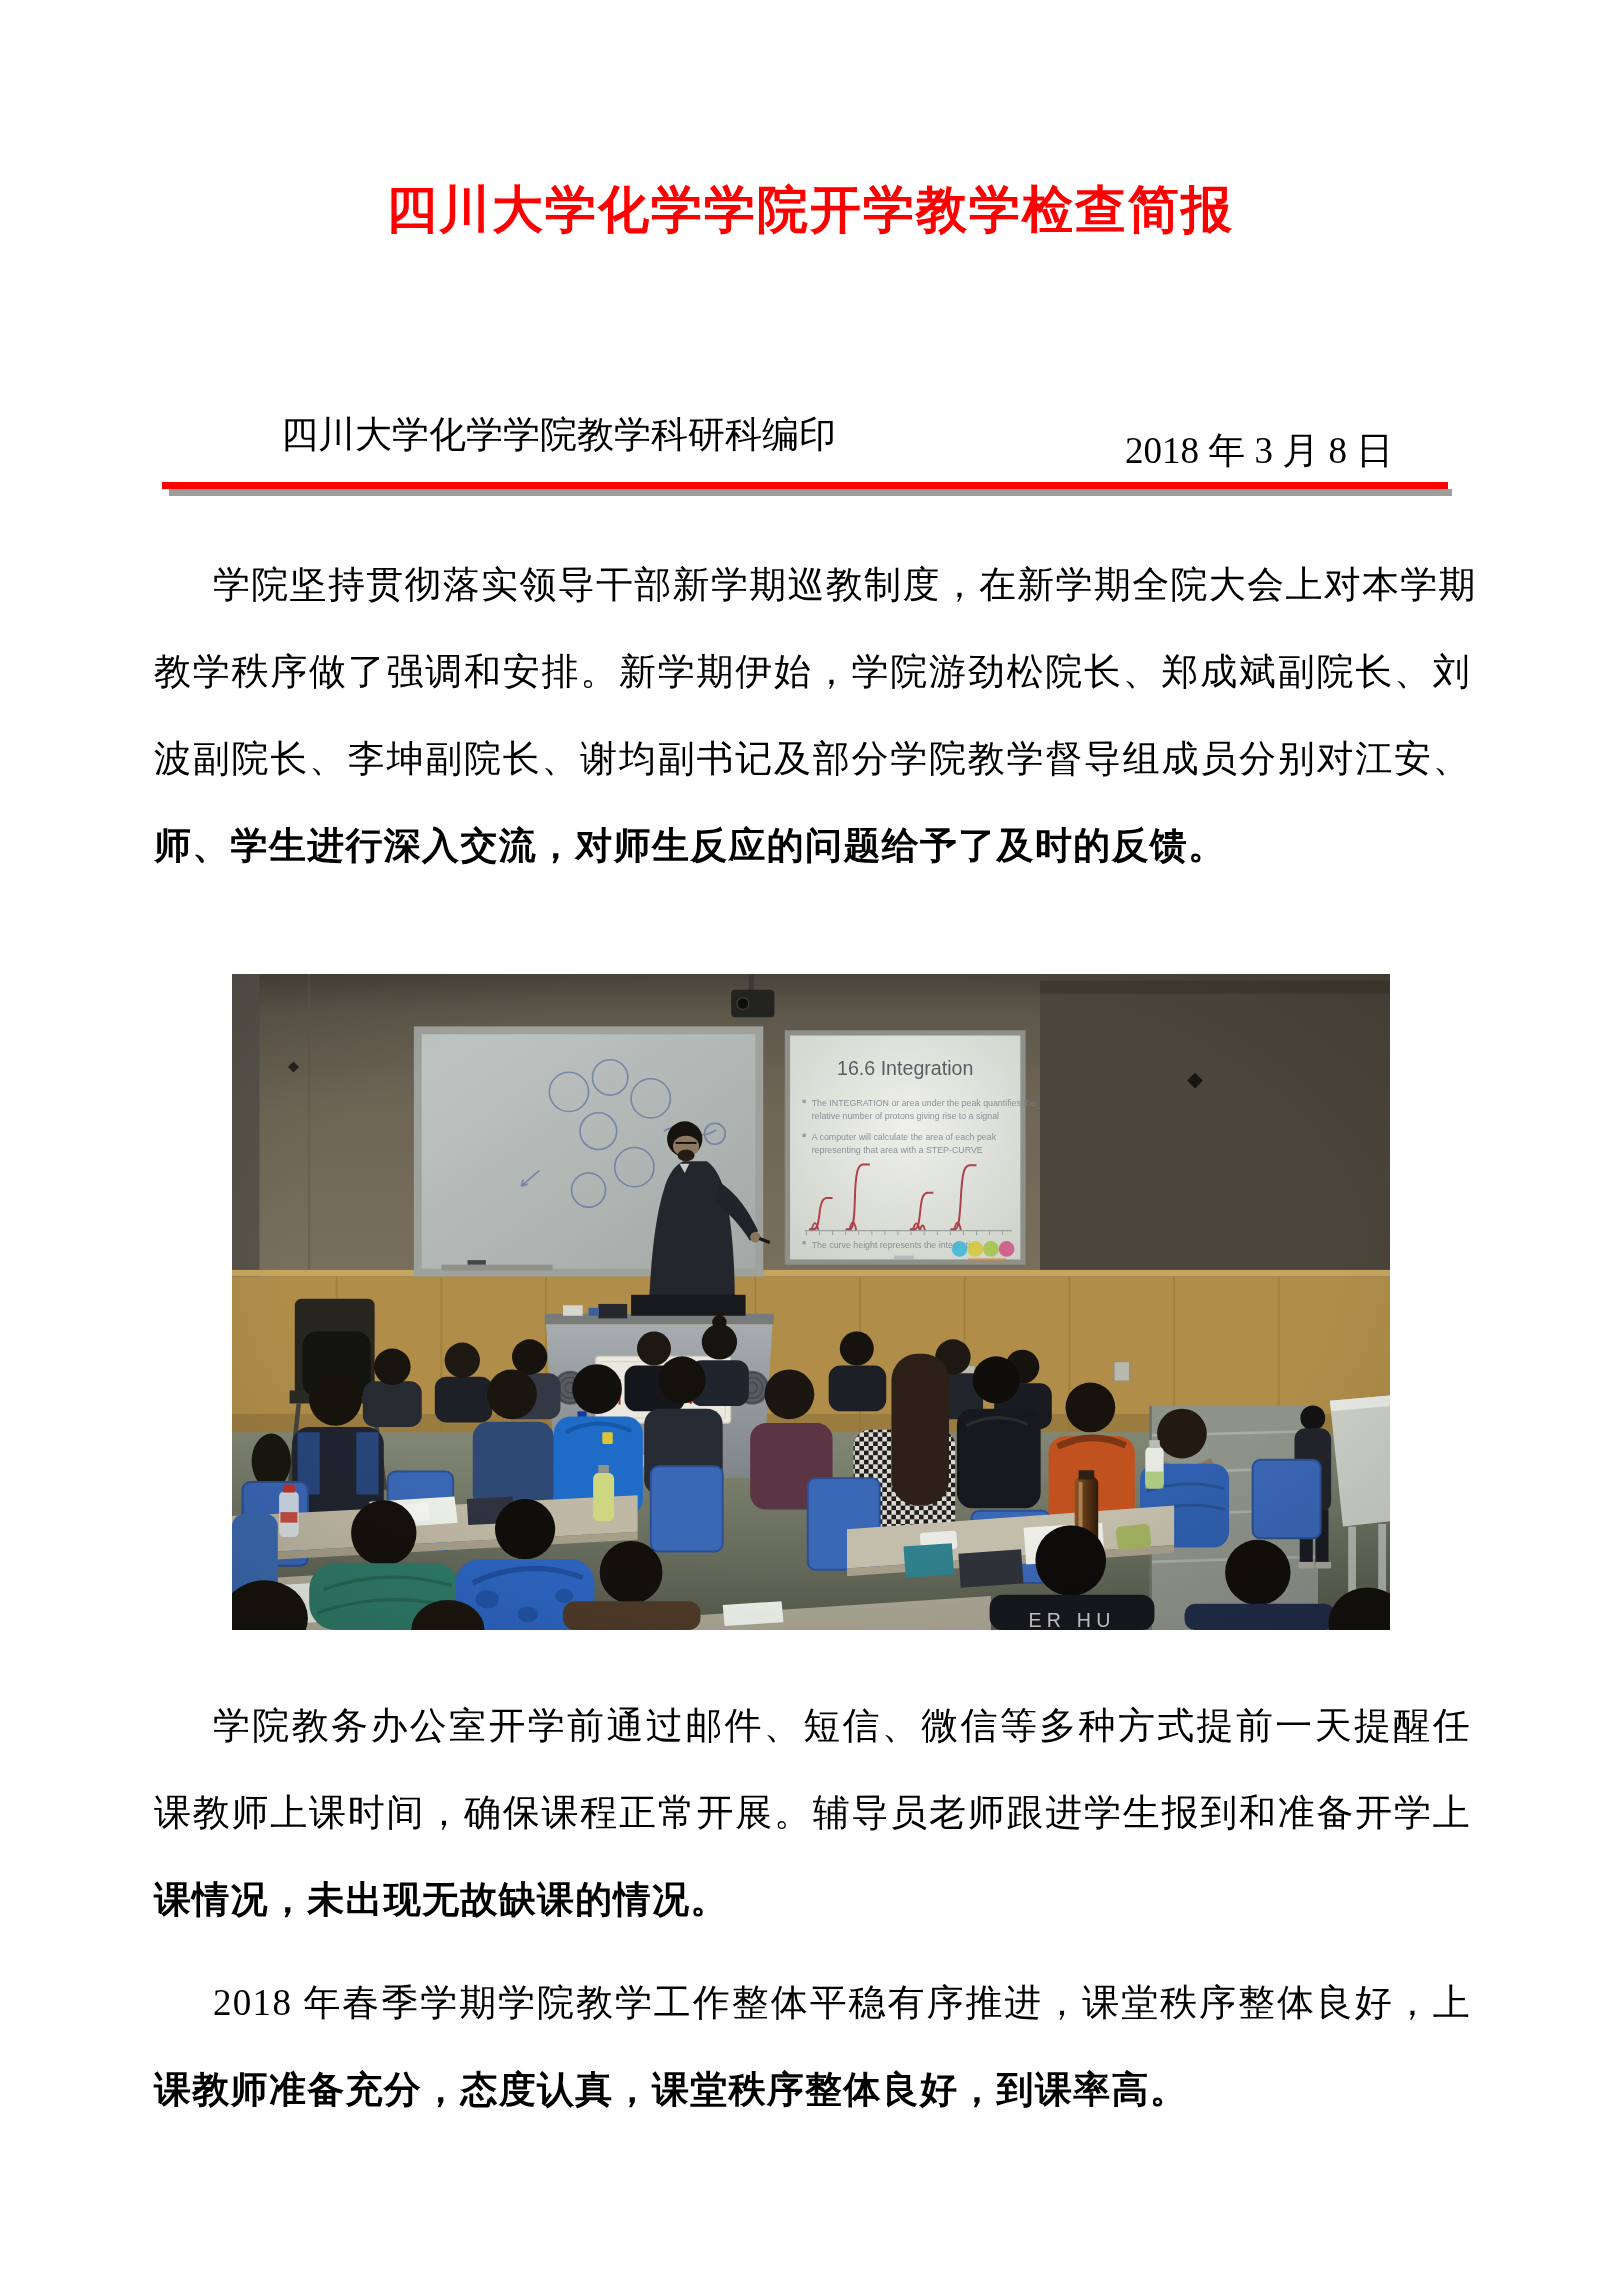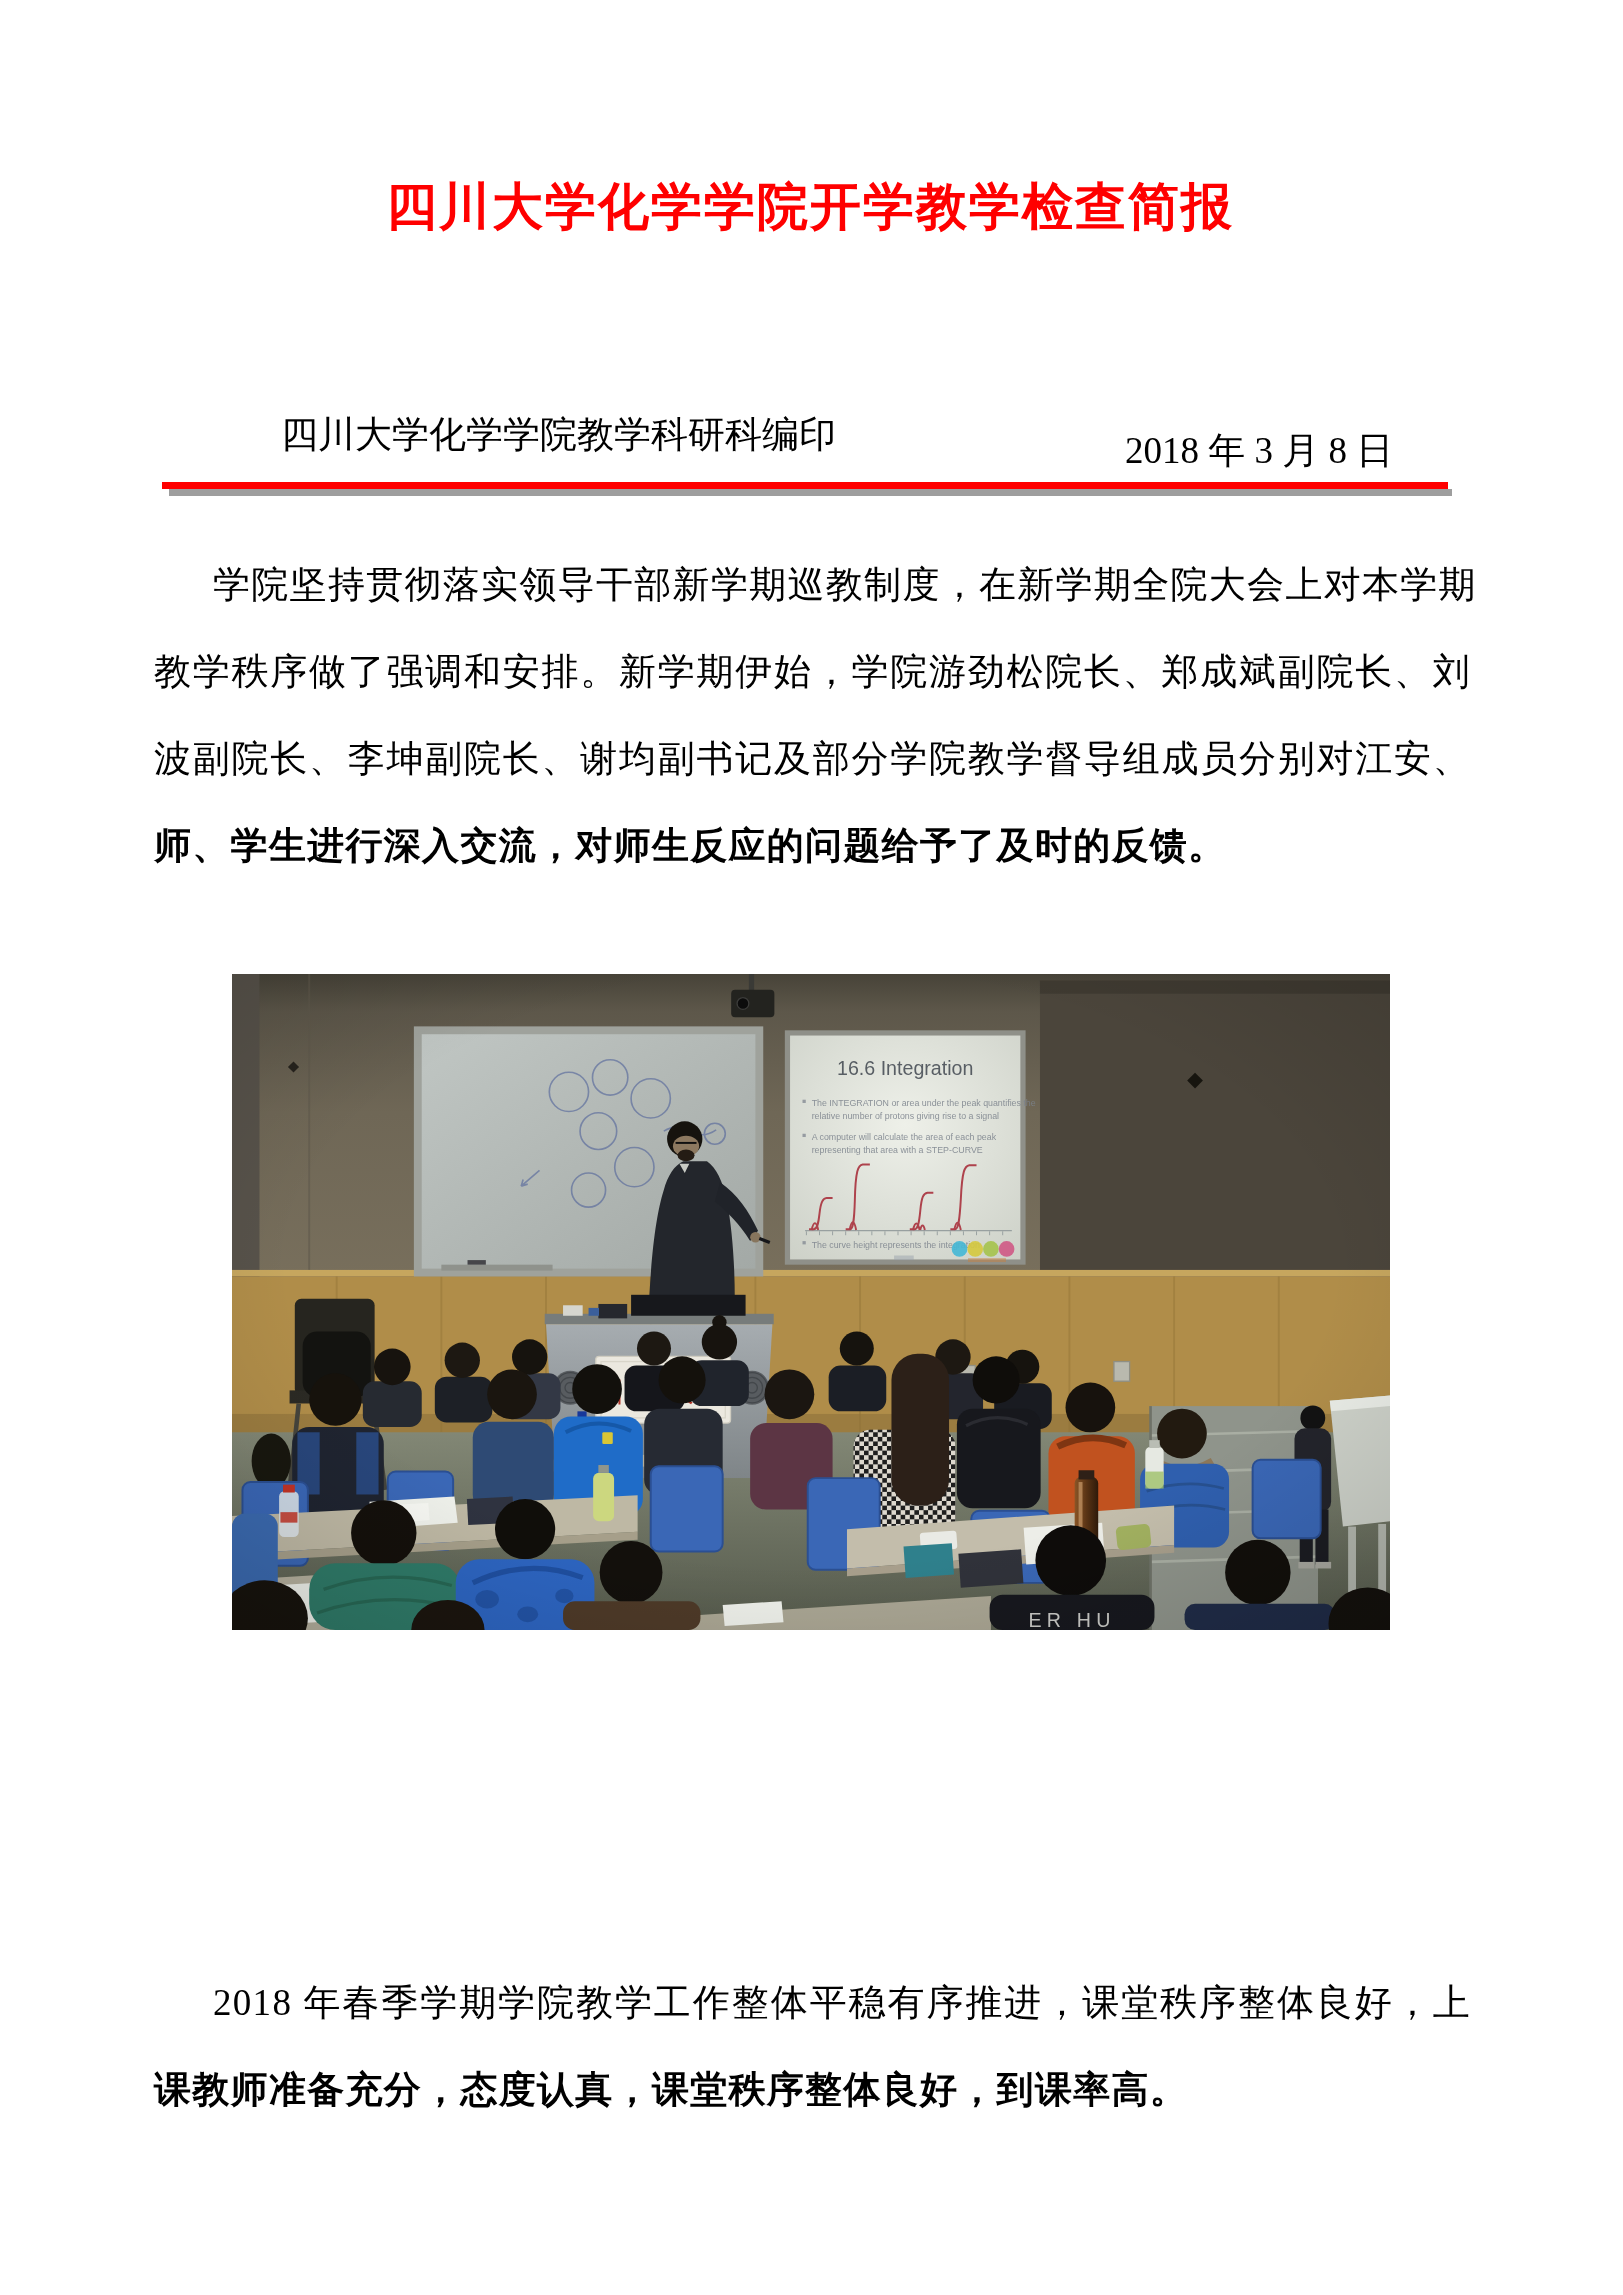--- a/index.html
+++ b/index.html
@@ -4,21 +4,21 @@
 <style>
   html,body { margin:0; padding:0; background:#ffffff; }
   .page {
     position:relative; width:1623px; height:2295px; background:#ffffff;
     font-family:"Liberation Serif","DejaVu Serif",serif; color:#000;
     overflow:hidden;
   }
   .doc-title {
     position:absolute; left:0; right:3px; top:185px;
     text-align:center; font-size:51px; font-weight:700;
-    letter-spacing:2px; color:#FF0000; line-height:1;font-family:Liberation Mono, monospace;
+    letter-spacing:2px; color:#FF0000; line-height:1;
   }
   .issue-line {
     position:absolute; left:0; right:0; top:308px;
     text-align:center; font-size:37px; line-height:1; color:#000;
   }
   .publisher { position:absolute; left:281px; top:416px; font-size:37px; line-height:1; }
   .issue-date { position:absolute; left:1081px; top:432px; font-size:37px; line-height:1;margin-left:44px; }
   .rule-red  { position:absolute; left:162px; top:482px; width:1286px; height:7.2px; }
   .rule-gray { position:absolute; left:169px; top:489px; width:1283px; height:6.5px; }
   .para { position:absolute; left:154px; width:1317px; font-size:37px; letter-spacing:1.3px; }
@@ -397,20 +397,25 @@
         <text x="1284" y="998" text-anchor="middle" font-size="30" fill="#dededa" letter-spacing="8" font-family="Liberation Sans, sans-serif" opacity="0.9">ER HU</text>
         <circle cx="1568" cy="914" r="50" fill="#120f0b"></circle>
         <rect x="1456" y="962" width="230" height="40" rx="16" fill="#202c48"></rect>
         <ellipse cx="1736" cy="992" rx="60" ry="55" fill="#14110d"></ellipse>
       </g>
 
       <rect x="0" y="0" width="1770" height="1002" fill="url(#vin)"></rect>
     </svg>
   </div>
 
+  <div class="para" style="top:1682px;">
+    <div class="tl first">学院教务办公室开学前通过邮件、短信、微信等多种方式提前一天提醒任</div>
+    <div class="tl">课教师上课时间，确保课程正常开展。辅导员老师跟进学生报到和准备开学上</div>
+    <div class="tl last">课情况，未出现无故缺课的情况。</div>
+  </div>
 
   <div class="para" style="top:1959px;">
     <div class="tl first">2018 年春季学期学院教学工作整体平稳有序推进，课堂秩序整体良好，上</div>
     <div class="tl last">课教师准备充分，态度认真，课堂秩序整体良好，到课率高。</div>
   </div>
 
 </div>
 
 
 </body></html>

